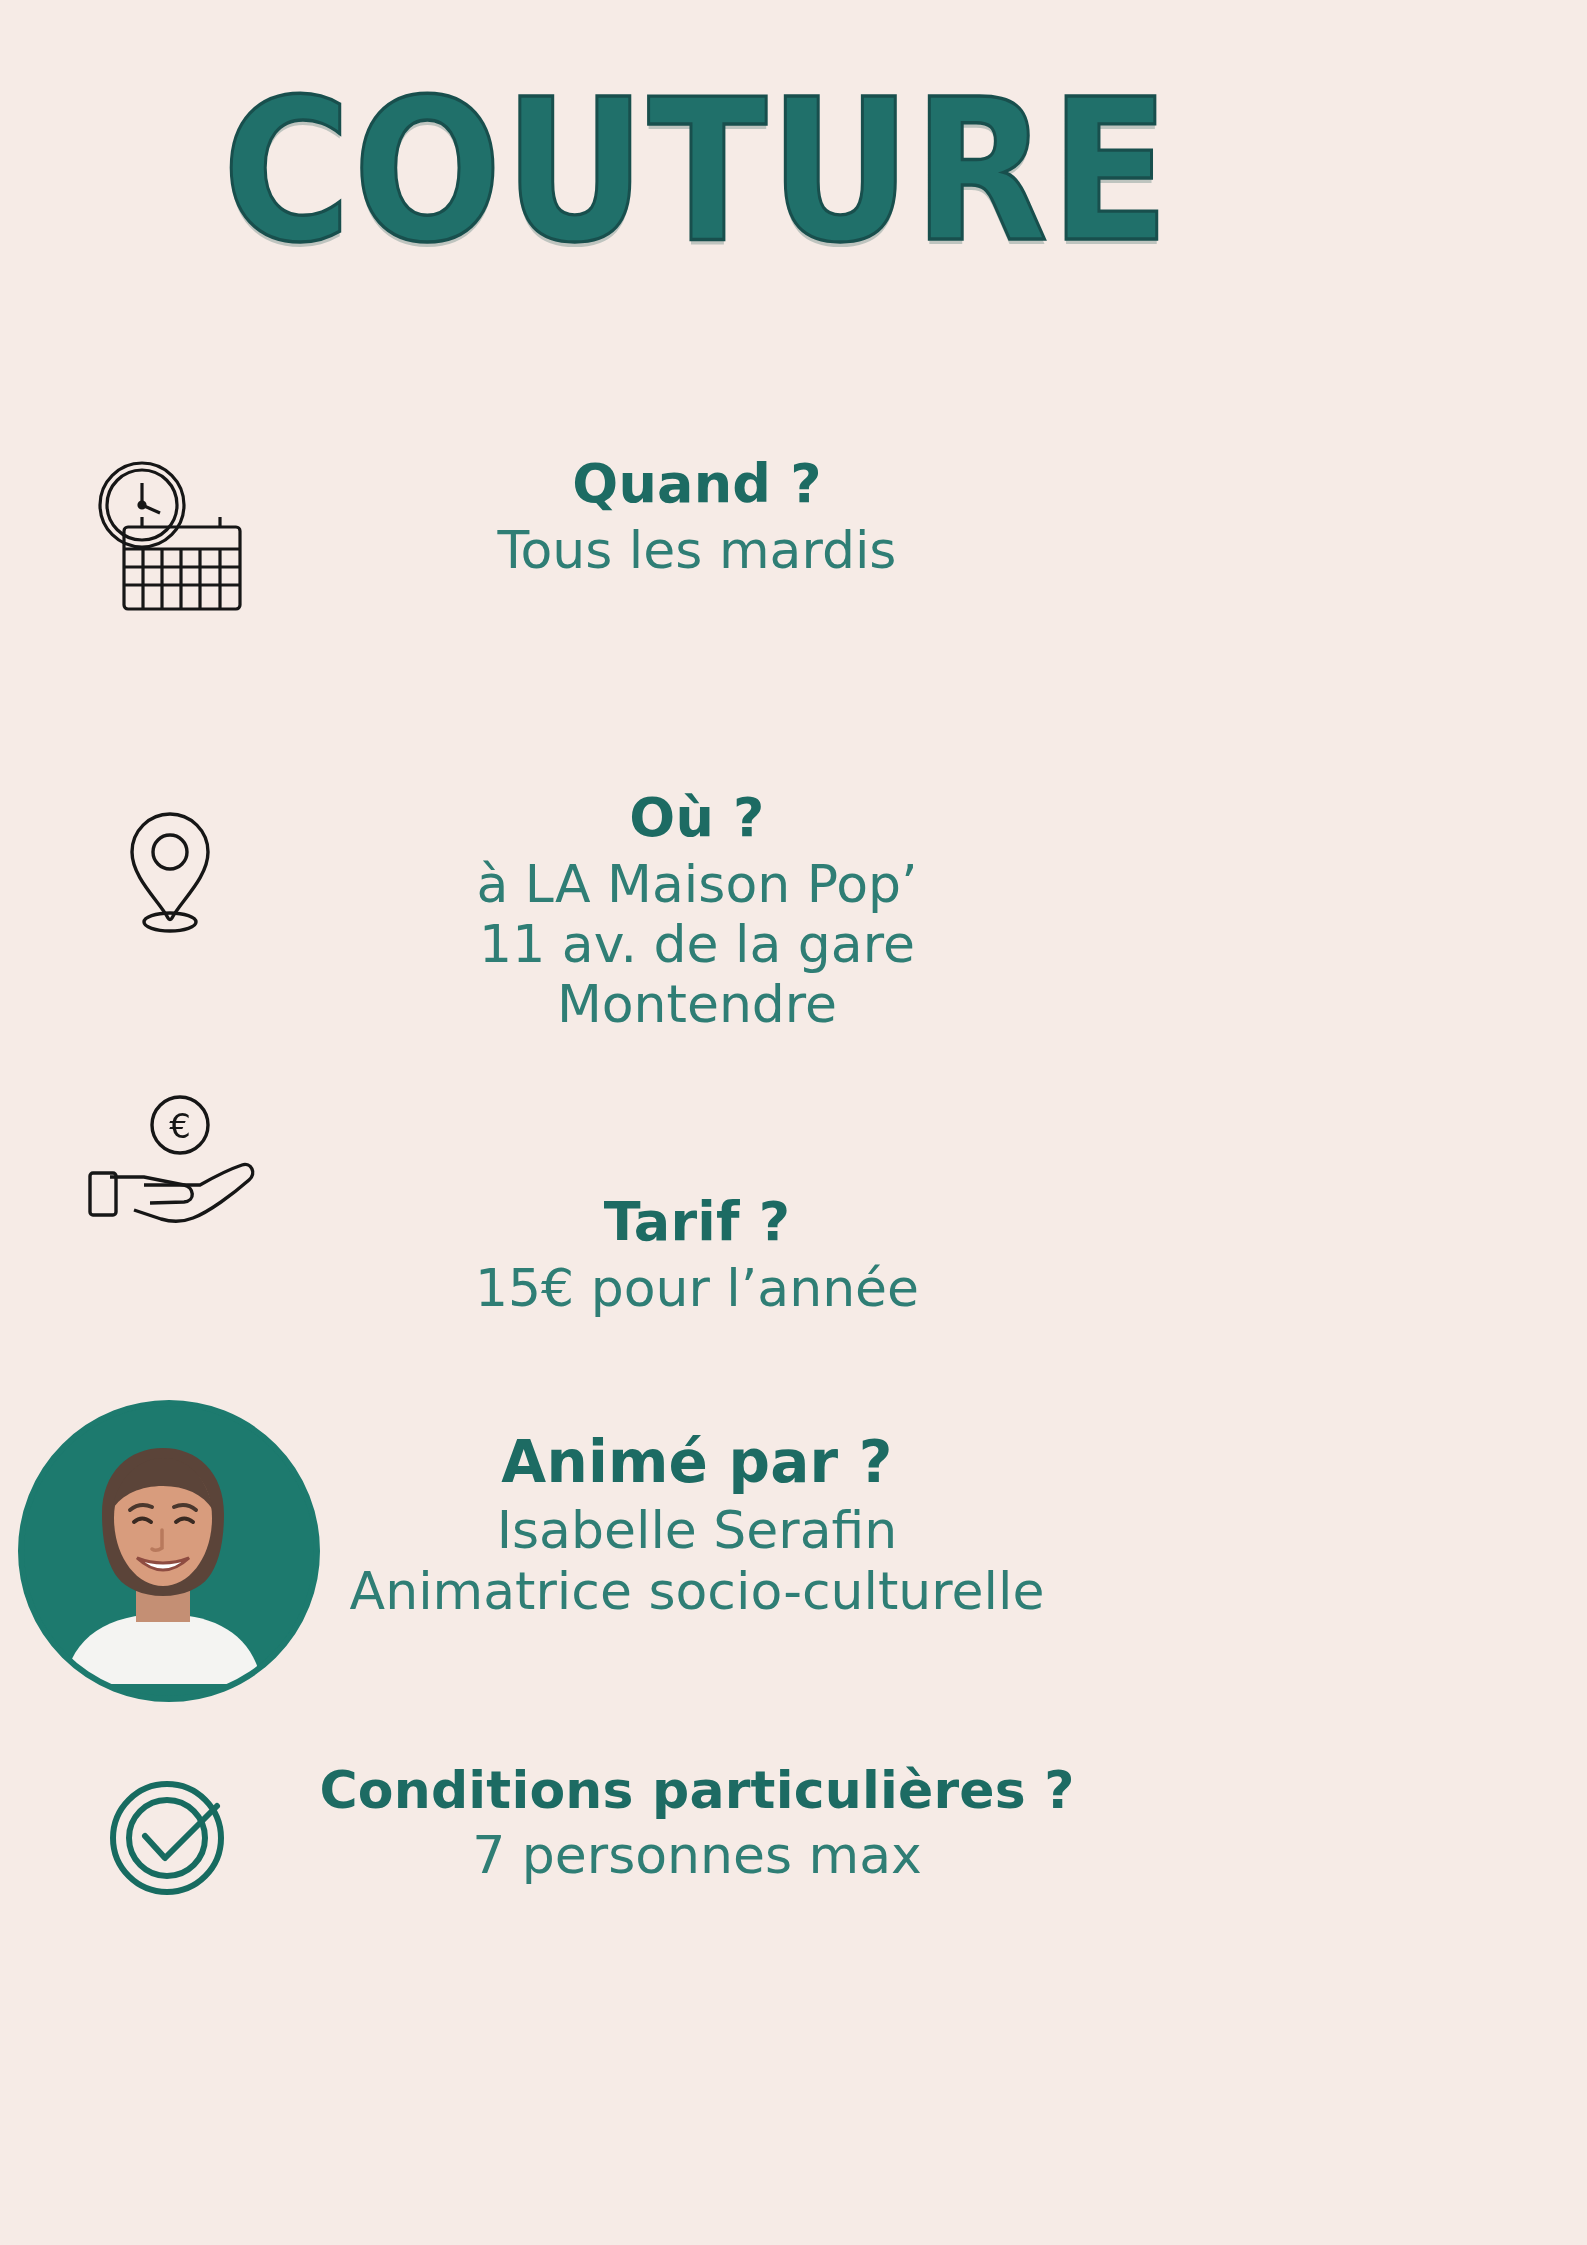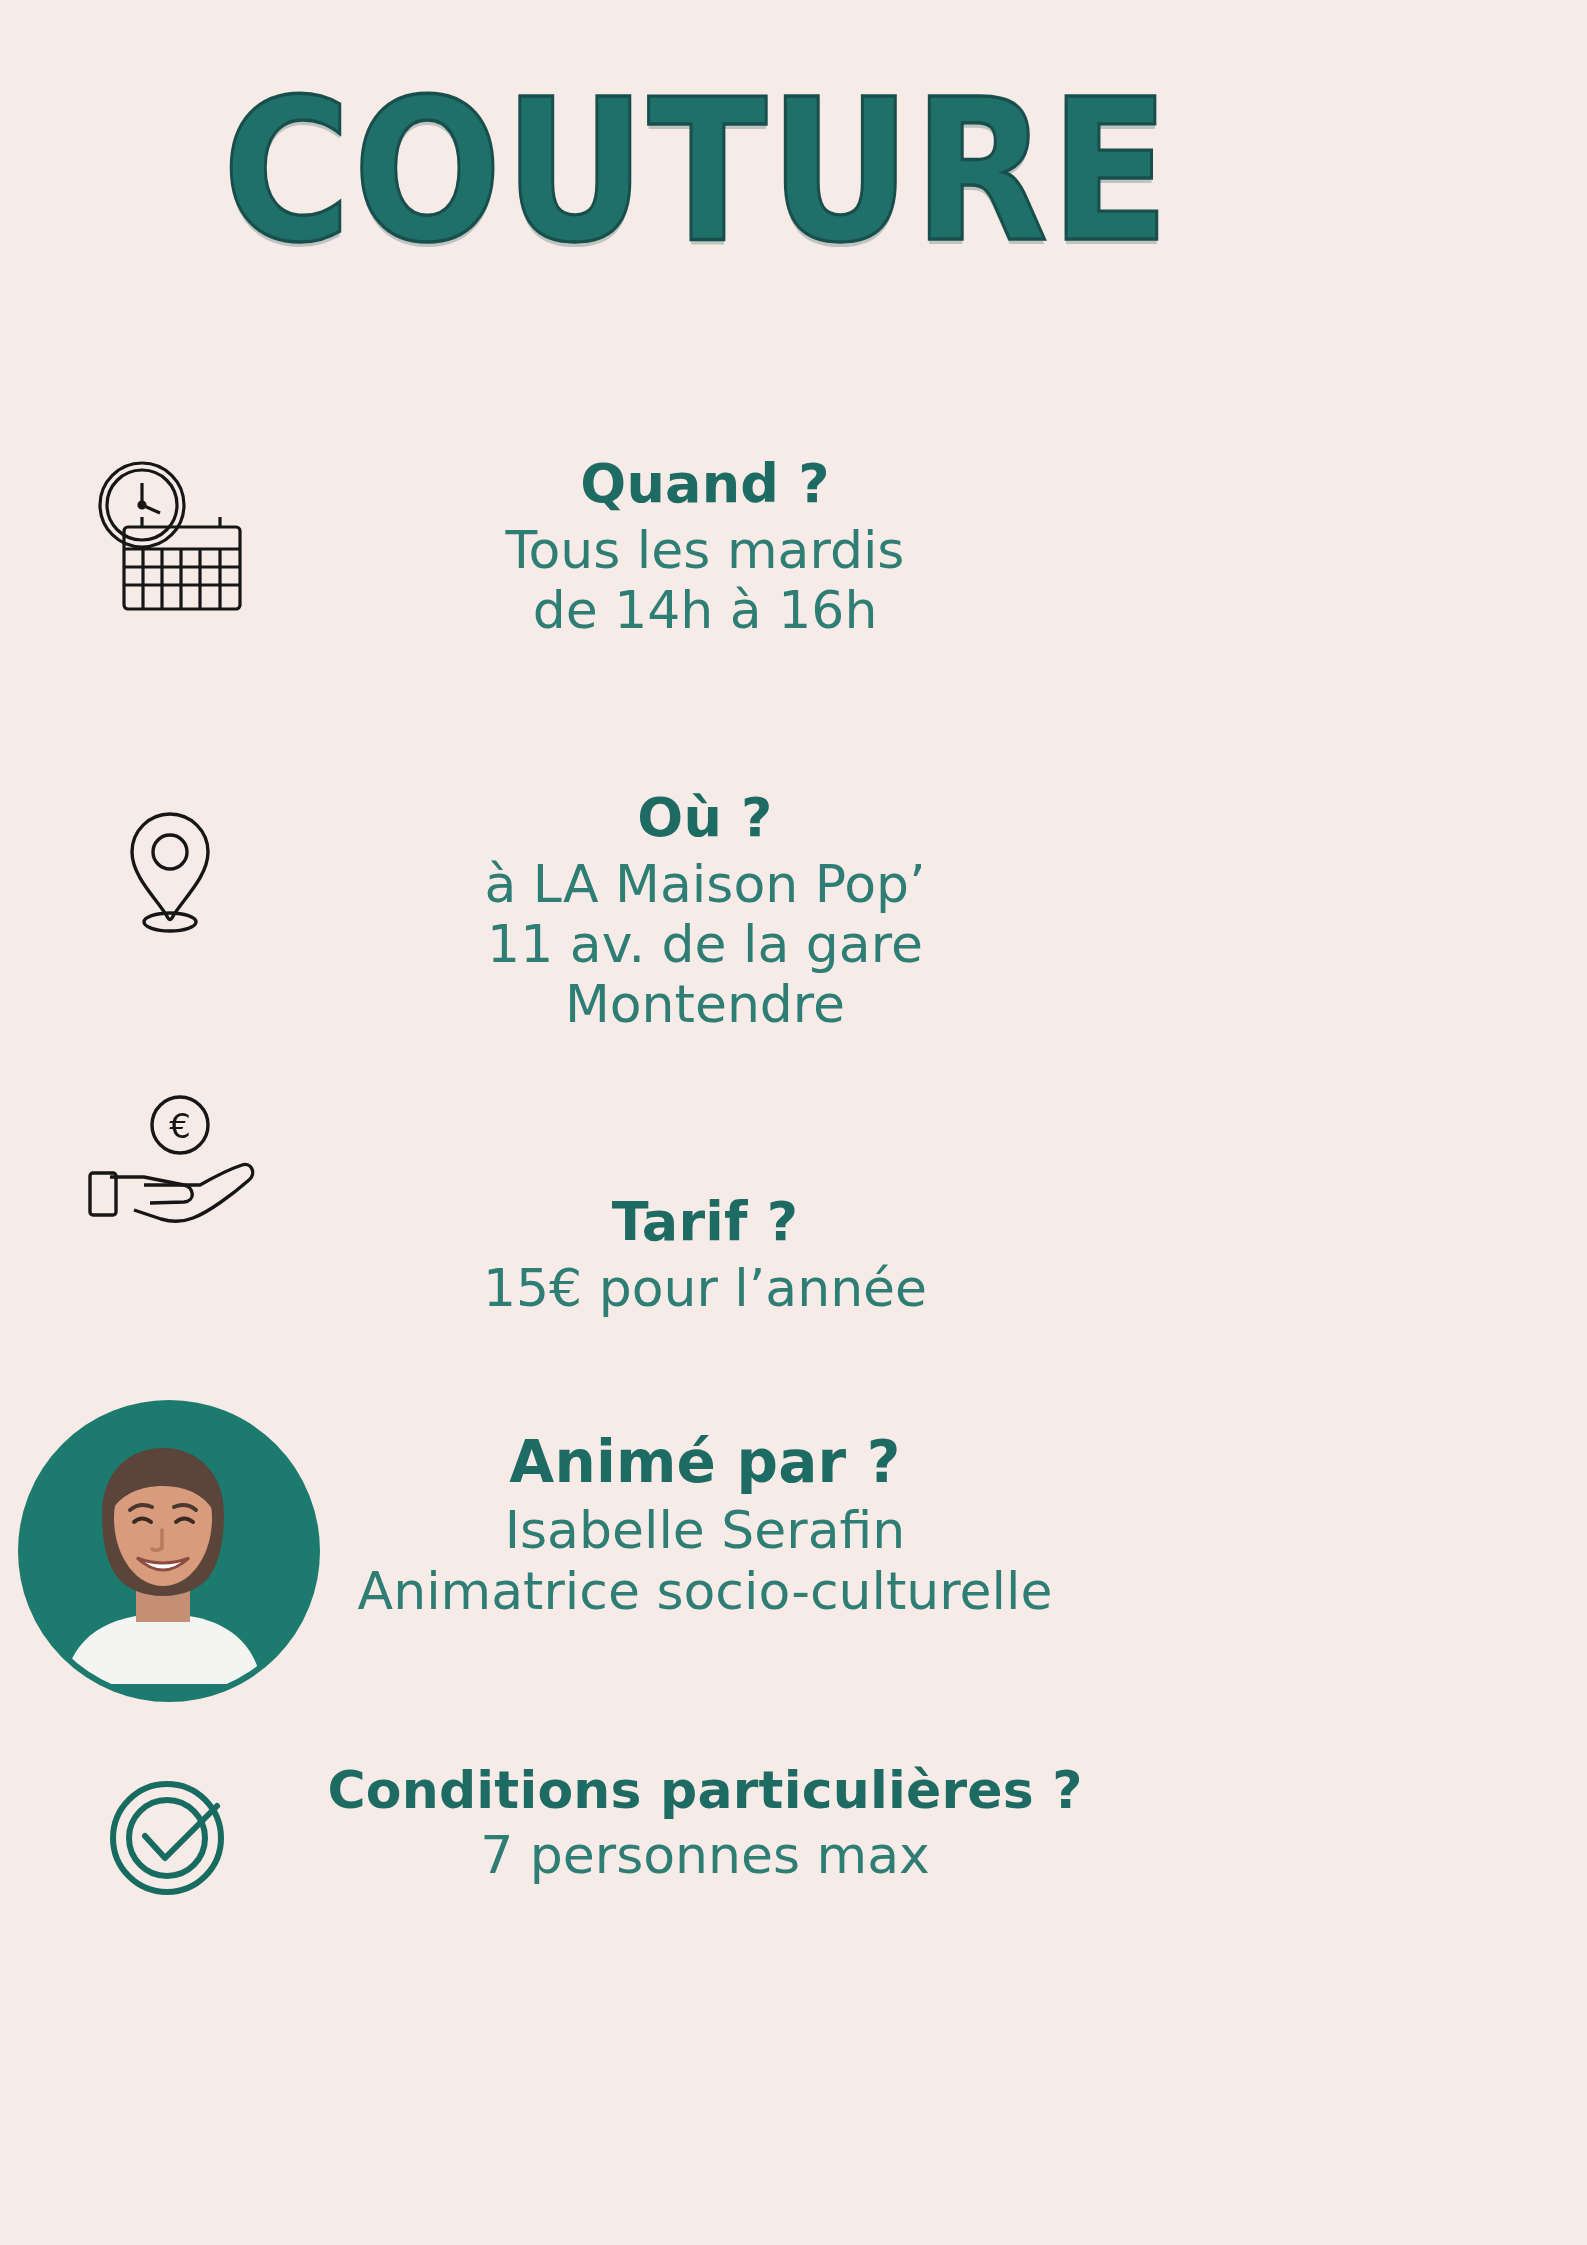--- a/index.html
+++ b/index.html
@@ -36,21 +36,21 @@
     color: #20706a;
     -webkit-text-stroke: 3px #184f4d;
     text-shadow: 0 4px 0 rgba(24,79,77,0.25);
     transform: scaleY(1.12);
     transform-origin: top center;
   }
 
   
   .section {
     position: absolute;
-    left: 8px;
+    left: 0;
     width: 100%;
   }
   .section .text {
     text-align: center;
     padding: 0 150px;
     box-sizing: border-box;
   }
   .heading {
     font-size: 54px;
     font-weight: bold;
@@ -180,21 +180,20 @@
       <circle cx="72" cy="78" r="54"></circle>
       <circle cx="72" cy="78" r="38"></circle>
       <path d="M50 76l20 22 52-52"></path>
     </svg>
   </div>
 
   <div class="section" id="sec-when">
     <div class="text">
       <div class="heading">Quand ?</div>
       <div class="body-line">Tous les mardis</div>
-      <div class="body-line">de 14h à 16h</div>
     </div>
   </div>
 
   <div class="section" id="sec-where">
     <div class="text">
       <div class="heading">Où ?</div>
       <div class="body-line">à LA Maison Pop’</div>
       <div class="body-line">11 av. de la gare</div>
       <div class="body-line">Montendre</div>
     </div>

